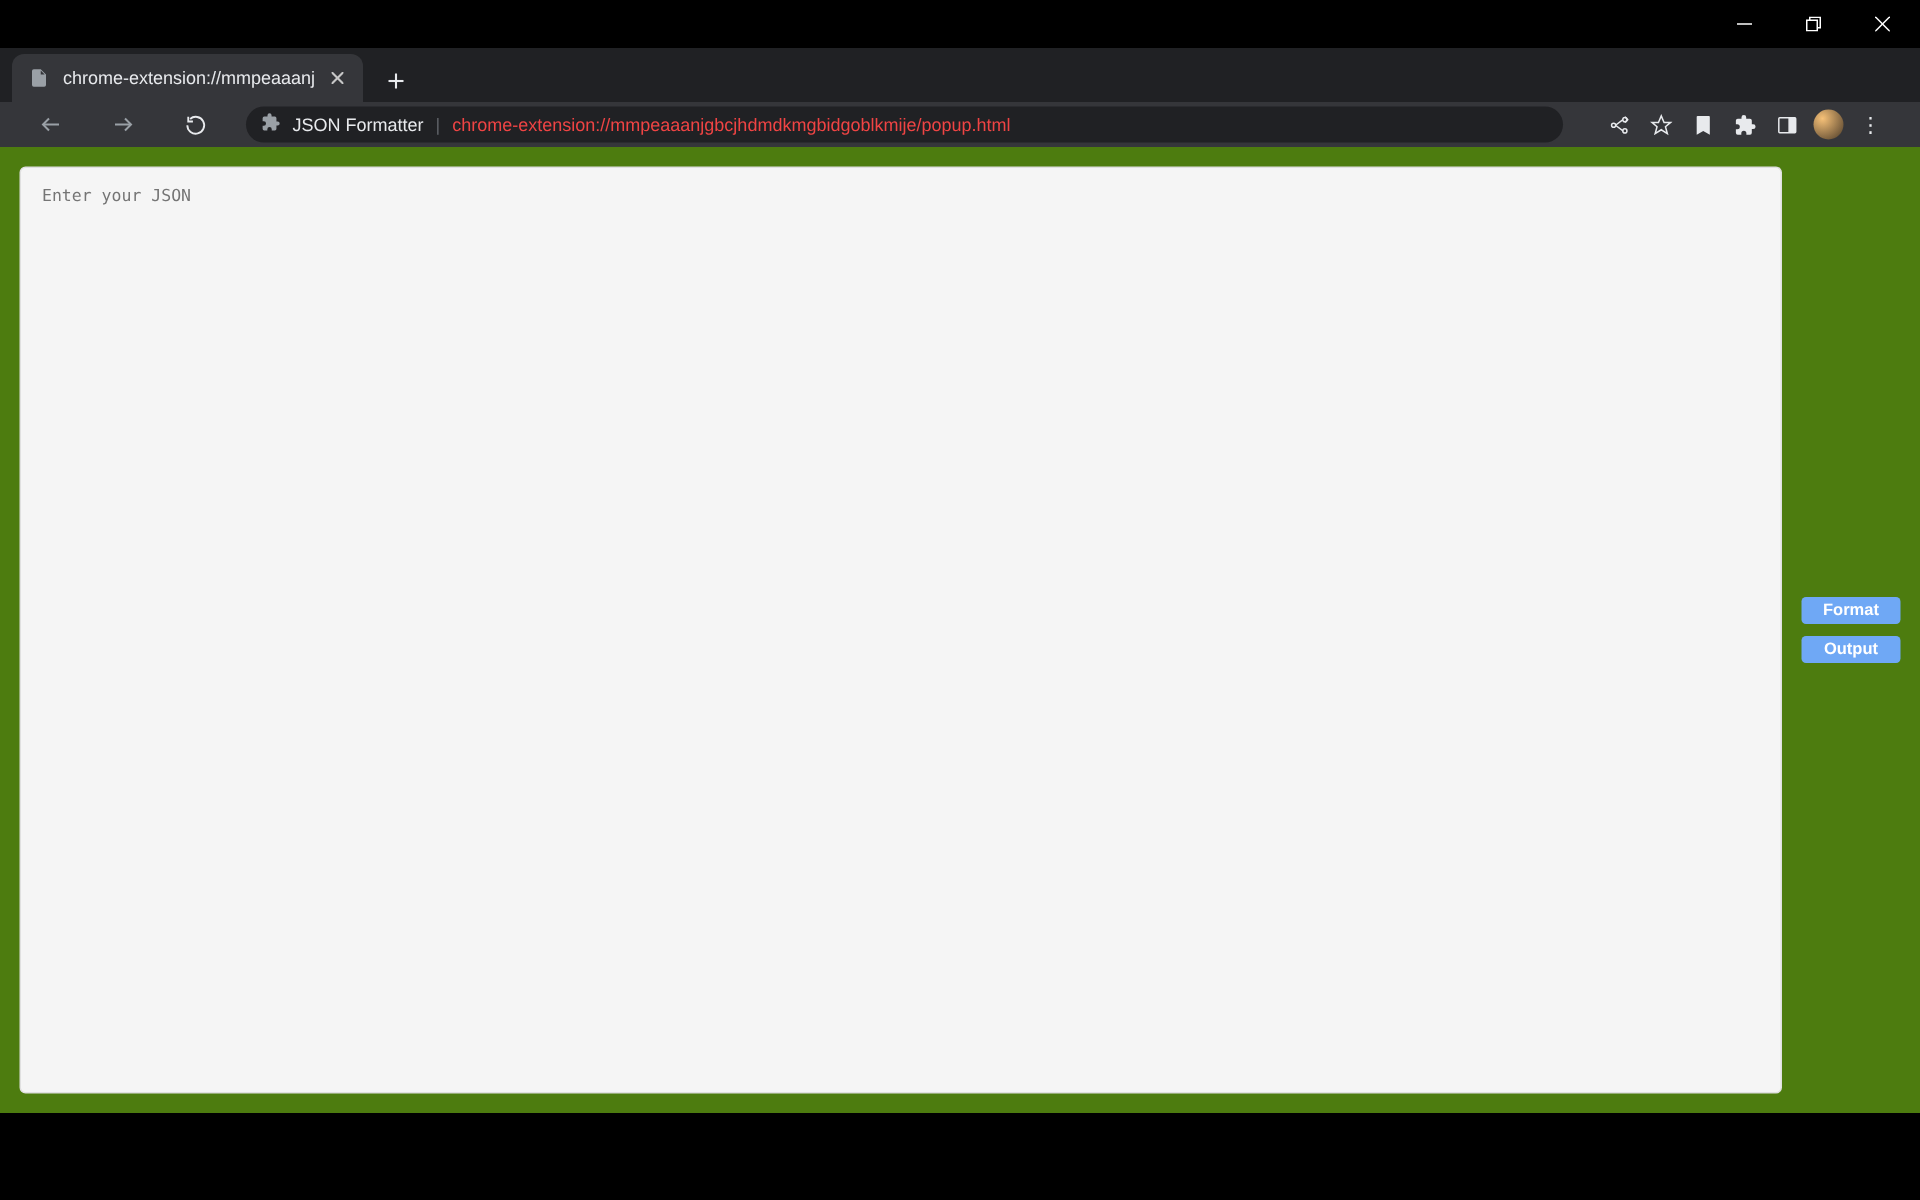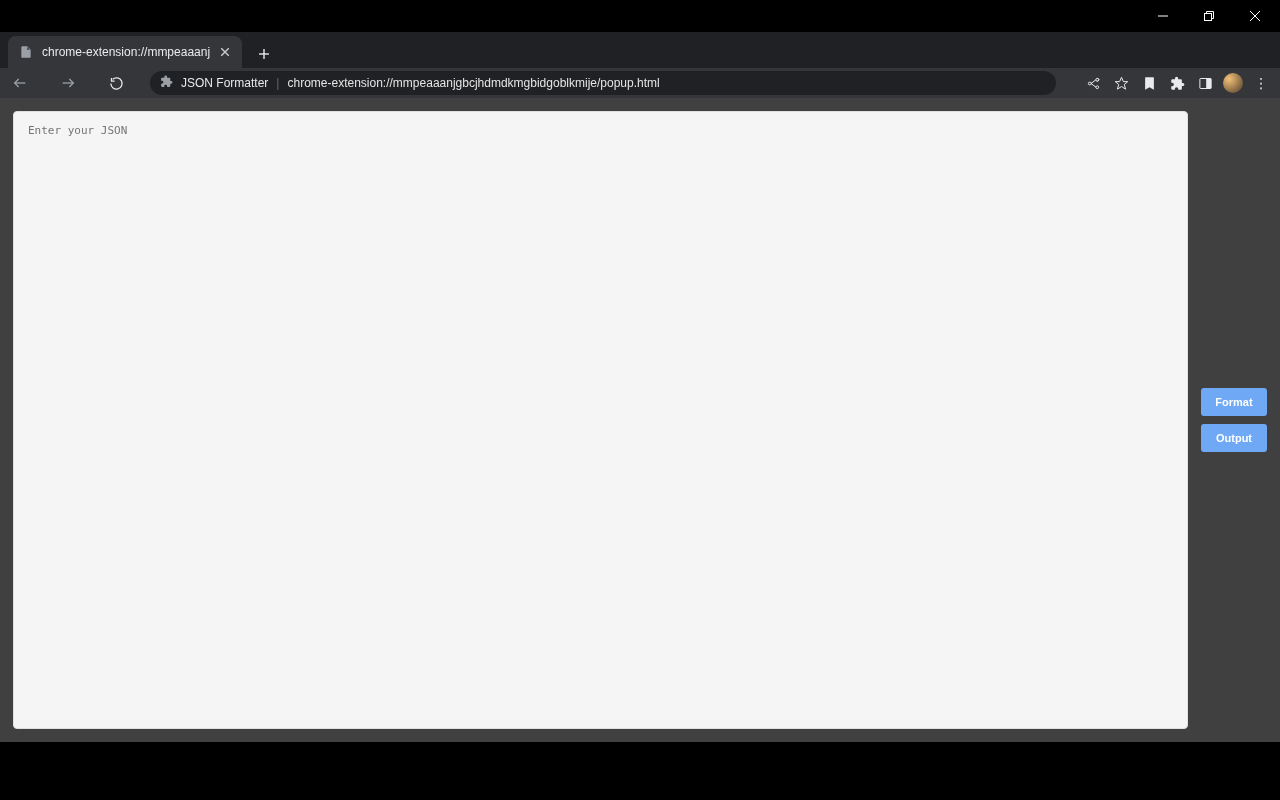--- a/index.html
+++ b/index.html
@@ -16,42 +16,42 @@
   .tab { height: 32px; background: #35363a; color: #e8eaed; font-size: 12px; display: flex; align-items: center; padding: 12px 10px; border-radius: 8px 8px 0 0; min-width: 150px; gap: 8px; }
   .tab .favicon { width: 16px; height: 16px; display: flex; align-items: center; justify-content: center; }
   .tab .favicon svg { fill: #9aa0a6; }
   .tab .tab-title { flex: 1; white-space: nowrap; overflow: hidden; text-overflow: ellipsis; }
   .tab .close { width: 14px; height: 14px; display: flex; align-items: center; justify-content: center; }
   .tab .close svg { stroke: #c7c7c7; stroke-width: 1.4; }
   .new-tab { width: 28px; height: 28px; margin-left: 8px; display: flex; align-items: center; justify-content: center; color: #e8eaed; }
   .new-tab svg { stroke: #e8eaed; stroke-width: 1.4; }
 
   
-  .toolbar { height: 30px; background: #35363a; display: flex; align-items: center; padding: 0 6px; gap: 20px; }
+  .toolbar { height: 30px; background: #35363a; display: flex; align-items: center; padding: 0 20px; gap: 20px; }
   .nav-btn { width: 28px; height: 28px; display: flex; align-items: center; justify-content: center; }
   .nav-btn svg { stroke: #9aa0a6; stroke-width: 2; fill: none; }
   .nav-btn.enabled svg { stroke: #e8eaed; }
   .omnibox { flex: 1; height: 24px; background: #202124; border-radius: 12px; display: flex; align-items: center; padding: 0 10px; gap: 8px; color: #9aa0a6; font-size: 12px; overflow: hidden; }
   .omnibox .ext-icon svg { fill: #9aa0a6; }
   .omnibox .ext-name { color: #e8eaed; white-space: nowrap; }
   .omnibox .sep { color: #5f6368; }
-  .omnibox .url-path { color: #e5e5e5; white-space: nowrap; }
+  .omnibox .url-path { color: #ef4444; white-space: nowrap; }
   .toolbar-right { display: flex; align-items: center; gap: 2px; padding-left: 4px; }
   .toolbar-icon { width: 26px; height: 26px; display: flex; align-items: center; justify-content: center; }
   .toolbar-icon svg { stroke: #e8eaed; fill: none; stroke-width: 1.6; }
   .toolbar-icon.fill svg { fill: #e8eaed; stroke: none; }
   .avatar { width: 20px; height: 20px; border-radius: 50%; background: radial-gradient(circle at 30% 30%, #f6c178, #4a3a28); }
   .kebab { width: 26px; height: 26px; display: flex; align-items: center; justify-content: center; color: #e8eaed; font-size: 14px; letter-spacing: 0; }
 
   
-  .viewport { flex: 1; background: #404040; position: relative; overflow: hidden; text-decoration: underline; }
+  .viewport { flex: 1; background: #4d7c0f; position: relative; overflow: hidden; text-decoration: underline; }
   .app { position: absolute; top: 0; left: 0; right: 0; bottom: 58px; display: flex; align-items: stretch; padding: 13px; gap: 13px; }
   .panel { flex: 1; background: #f5f5f5; border: 1px solid #e0e0e0; border-radius: 4px; padding: 12px 14px; font-family: "Consolas", "Menlo", monospace; font-size: 11px; color: #a0a0a0; resize: none; outline: none; }
   .center-col { width: 66px; display: flex; flex-direction: column; justify-content: center; align-items: center; gap: 8px; }
-  .action-btn { width: 66px; height: 28px; background: #6fa8f5; color: #fff; border: none; border-radius: 3px; font-size: 11px; font-weight: 600; cursor: pointer; font-family: "Segoe UI", Arial, sans-serif; }
+  .action-btn { width: 66px; height: 18px; background: #6fa8f5; color: #fff; border: none; border-radius: 3px; font-size: 11px; font-weight: 600; cursor: pointer; font-family: "Segoe UI", Arial, sans-serif; }
 
   .bottom-black { position: absolute; left: 0; right: 0; bottom: 0; height: 58px; background: #000; }
 </style>
 </head>
 <body>
 
 <div class="os-titlebar">
   <div class="os-btn" title="Minimize">
     <svg width="10" height="10" viewBox="0 0 10 10">
         <line x1="0" y1="5" x2="10" y2="5"></line>

